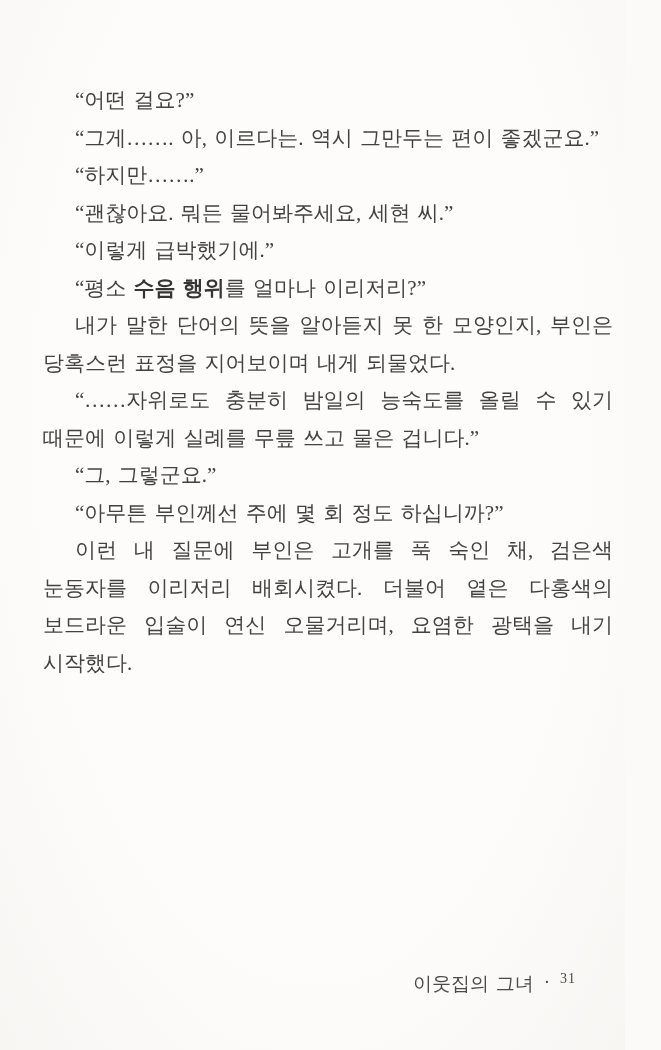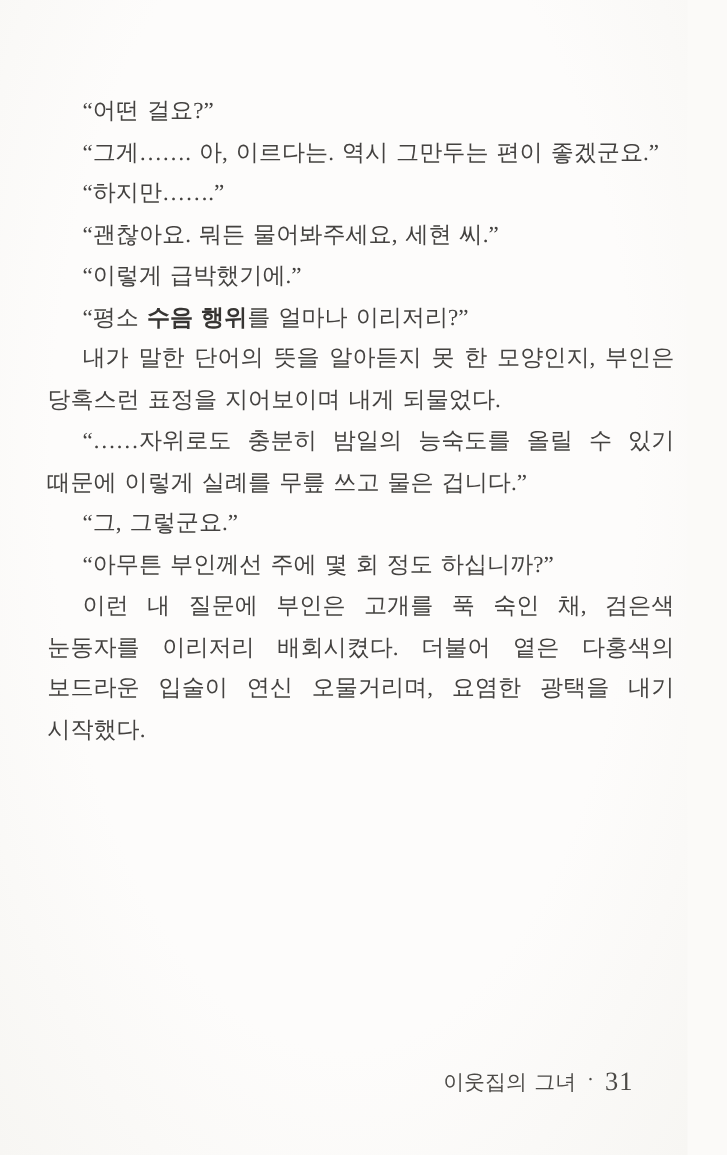--- a/index.html
+++ b/index.html
@@ -47,21 +47,21 @@
     right: 49px;
     top: 971px;
     color: #4c4a47;
     font-size: 19px;
     display: flex;
     align-items: flex-start;
     gap: 10px;
     word-spacing: 2px;
   }
   .footer .page-num {
-    font-size: 24px;
+    font-size: 14px;
     letter-spacing: 1px;
   }
 </style>
 </head>
 <body>
 
 <div class="page">
 
   <div class="text-block">
 

